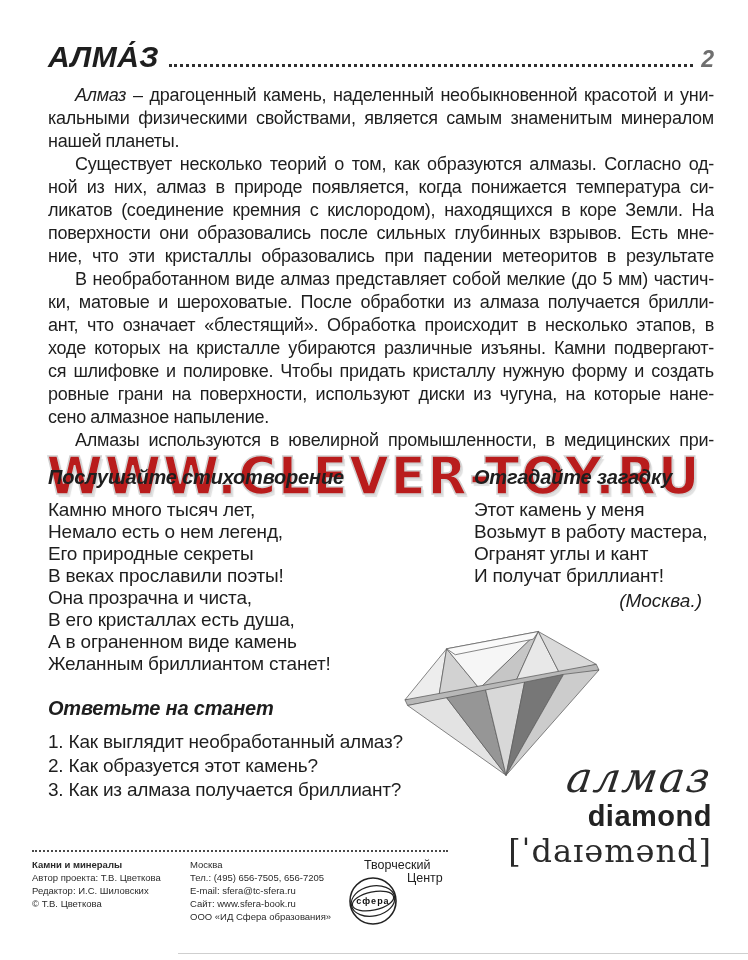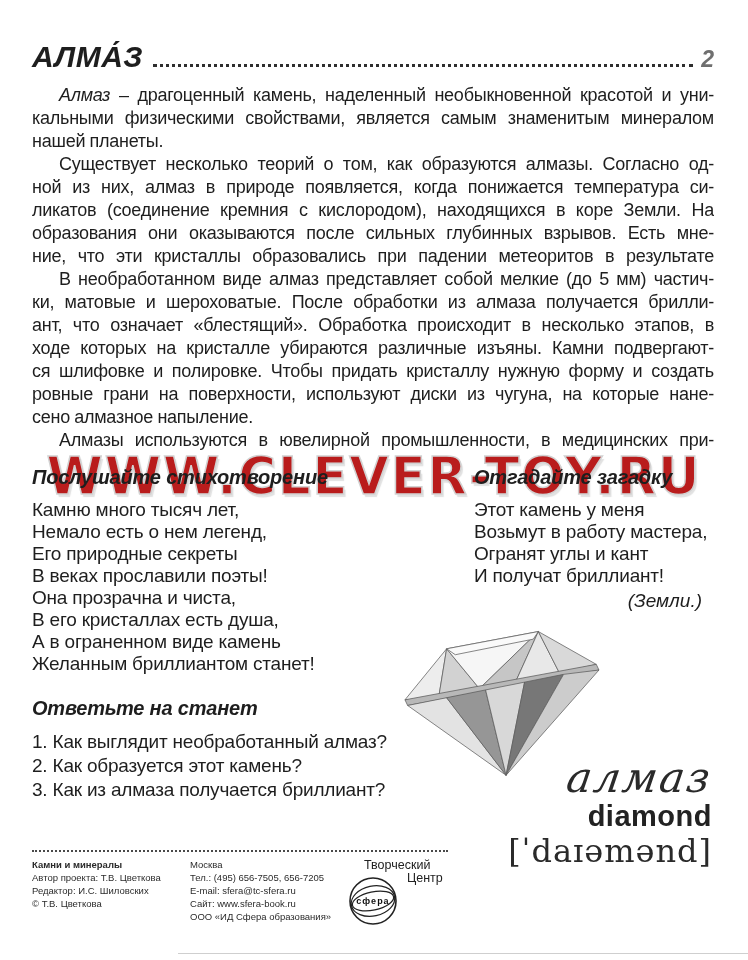--- a/index.html
+++ b/index.html
@@ -1,20 +1,20 @@
 <!DOCTYPE html>
 <html><head>
 <meta charset="utf-8">
 <style>
   html,body{margin:0;padding:0;background:#ffffff;}
   .page{
     position:relative;width:748px;height:960px;background:#fff;overflow:hidden;
     font-family:"Liberation Sans",sans-serif;color:#1e1e1e;
   }
-  .content{position:relative;z-index:1;padding:34px 34px 0 32px;}
+  .content{position:relative;z-index:1;padding:34px 34px 0 48px;}
 
   
   .title-row{display:flex;align-items:flex-end;height:40px;}
   .title{font-style:italic;font-weight:bold;font-size:30px;letter-spacing:.5px;white-space:nowrap;}
   .leader{flex:1;border-bottom:3px dotted #2e2e2e;margin:0 8px 7px 10px;height:0;}
   .page-num{font-style:italic;font-weight:bold;font-size:23px;color:#6f6f6f;padding-bottom:1px;}
 
   
   .bodytext{margin-top:10px;font-size:18px;letter-spacing:-0.25px;word-spacing:-0.5px;}
   .ln{height:23px;line-height:23px;white-space:nowrap;overflow:hidden;}
@@ -86,21 +86,21 @@
     <div class="bodytext">
       <div>
         <div class="ln j first"><span class="it">Алмаз</span><span> – драгоценный камень, наделенный необыкновенной красотой и уни-</span></div>
         <div class="ln j">кальными физическими свойствами, является самым знаменитым минералом</div>
         <div class="ln">нашей планеты.</div>
       </div>
       <div>
         <div class="ln j first">Существует несколько теорий о том, как образуются алмазы. Согласно од-</div>
         <div class="ln j">ной из них, алмаз в природе появляется, когда понижается температура си-</div>
         <div class="ln j">ликатов (соединение кремния с кислородом), находящихся в коре Земли. На</div>
-        <div class="ln j">образования они оказываются после сильных глубинных взрывов. Есть мне-</div>
+        <div class="ln j">поверхности они образовались после сильных глубинных взрывов. Есть мне-</div>
         <div class="ln j">ние, что эти кристаллы образовались при падении метеоритов в результате</div>
       </div>
       <div>
         <div class="ln j first">В необработанном виде алмаз представляет собой мелкие (до 5 мм) частич-</div>
         <div class="ln j">ки, матовые и шероховатые. После обработки из алмаза получается брилли-</div>
         <div class="ln j">ант, что означает «блестящий». Обработка происходит в несколько этапов, в</div>
         <div class="ln j">ходе которых на кристалле убираются различные изъяны. Камни подвергают-</div>
         <div class="ln j">ся шлифовке и полировке. Чтобы придать кристаллу нужную форму и создать</div>
         <div class="ln j">ровные грани на поверхности, используют диски из чугуна, на которые нане-</div>
         <div class="ln">сено алмазное напыление.</div>
@@ -134,21 +134,21 @@
       </div>
 
       <div class="col-right">
         <div class="sec-h">Отгадайте загадку</div>
         <div class="verse">
           <div class="vln">Этот камень у меня</div>
           <div class="vln">Возьмут в работу мастера,</div>
           <div class="vln">Огранят углы и кант</div>
           <div class="vln">И получат бриллиант!</div>
         </div>
-        <div class="answer">(Земли.)</div>
+        <div class="answer">(Москва.)</div>
 
         <div class="diamond-wrap">
           <svg width="218" height="164" viewBox="0 0 220 165">
             <g transform="rotate(-7 110 80)" stroke="#5a5a5a" stroke-width="0.7" stroke-linejoin="round">
 
               <polygon points="10,66 58,20 44,68" fill="#ededed"></polygon>
               <polygon points="44,68 58,20 86,64" fill="#d2d2d2"></polygon>
               <polygon points="86,64 58,20 152,14" fill="#f6f6f6"></polygon>
               <polygon points="86,64 152,14 124,60" fill="#c6c6c6"></polygon>
               <polygon points="124,60 152,14 168,58" fill="#e8e8e8"></polygon>

